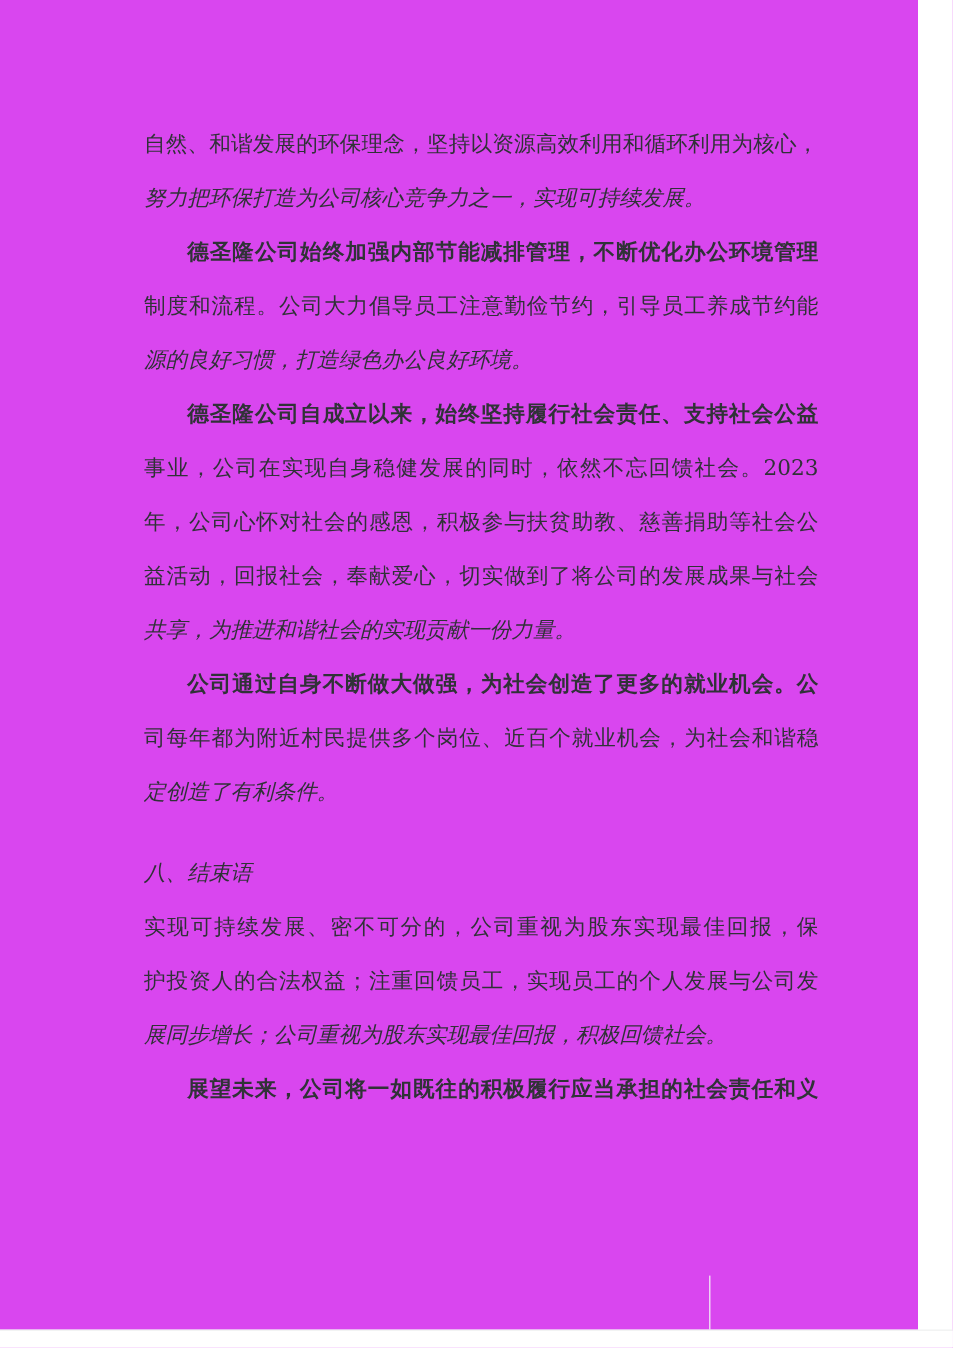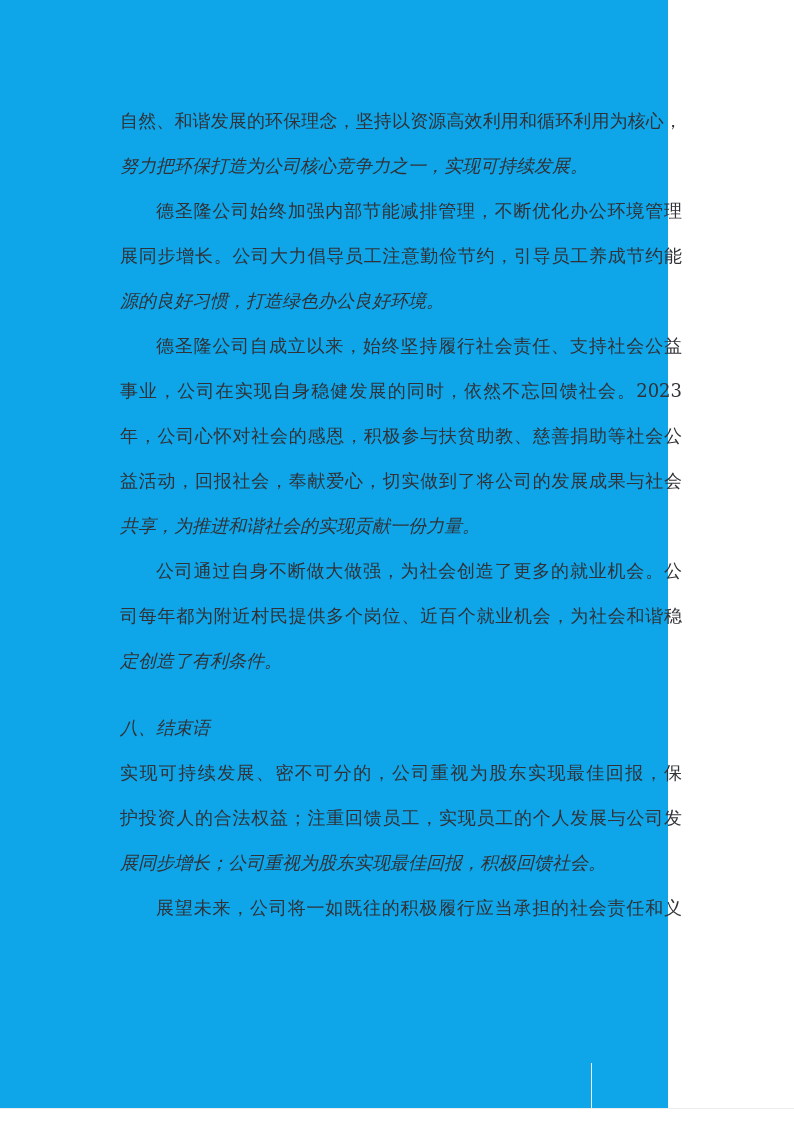--- a/index.html
+++ b/index.html
@@ -10,44 +10,44 @@
     width: 794px;
     height: 1123px;
     position: relative;
     overflow: hidden;
     background: #ffffff;
     font-family: "DejaVu Serif", "Liberation Serif", serif;
   }
   .sheet {
     position: absolute;
     left: 0; top: 0;
-    width: 668px;
+    width: 765px;
     height: 1108px;
-    background: #0ea5e9;
+    background: #d946ef;
   }
   .doc {
     position: absolute;
     left: 120px;
     top: 98px;
     width: 562px;
     color: #303237;
     font-size: 18px;
   }
   .block { margin: 0; }
   .block.heading { margin-top: 22px; }
   .line {
     height: 45px;
     line-height: 45px;
     text-align: justify;
     text-justify: inter-character;
     overflow: hidden;
   }
   .line.full  { text-align-last: justify; }
   .line.short { text-align-last: left; font-style: italic; }
-  .line.indent { text-indent: 2em; }
+  .line.indent { text-indent: 2em; font-weight: bold; }
   
   .page-edge-bottom {
     position: absolute;
     left: 0; right: 0;
     top: 1108px;
     height: 1px;
     background: #eceeee;
   }
   .below-edge {
     position: absolute;
@@ -69,21 +69,21 @@
 <body>
 
 <div class="sheet">
   <div class="doc">
       <div class="block paragraph">
         <div class="line full">自然、和谐发展的环保理念，坚持以资源高效利用和循环利用为核心，</div>
         <div class="line short">努力把环保打造为公司核心竞争力之一，实现可持续发展。</div>
       </div>
       <div class="block paragraph">
         <div class="line full indent">德圣隆公司始终加强内部节能减排管理，不断优化办公环境管理</div>
-        <div class="line full">展同步增长。公司大力倡导员工注意勤俭节约，引导员工养成节约能</div>
+        <div class="line full">制度和流程。公司大力倡导员工注意勤俭节约，引导员工养成节约能</div>
         <div class="line short">源的良好习惯，打造绿色办公良好环境。</div>
       </div>
       <div class="block paragraph">
         <div class="line full indent">德圣隆公司自成立以来，始终坚持履行社会责任、支持社会公益</div>
         <div class="line full">事业，公司在实现自身稳健发展的同时，依然不忘回馈社会。2023</div>
         <div class="line full">年，公司心怀对社会的感恩，积极参与扶贫助教、慈善捐助等社会公</div>
         <div class="line full">益活动，回报社会，奉献爱心，切实做到了将公司的发展成果与社会</div>
         <div class="line short">共享，为推进和谐社会的实现贡献一份力量。</div>
       </div>
       <div class="block paragraph">

